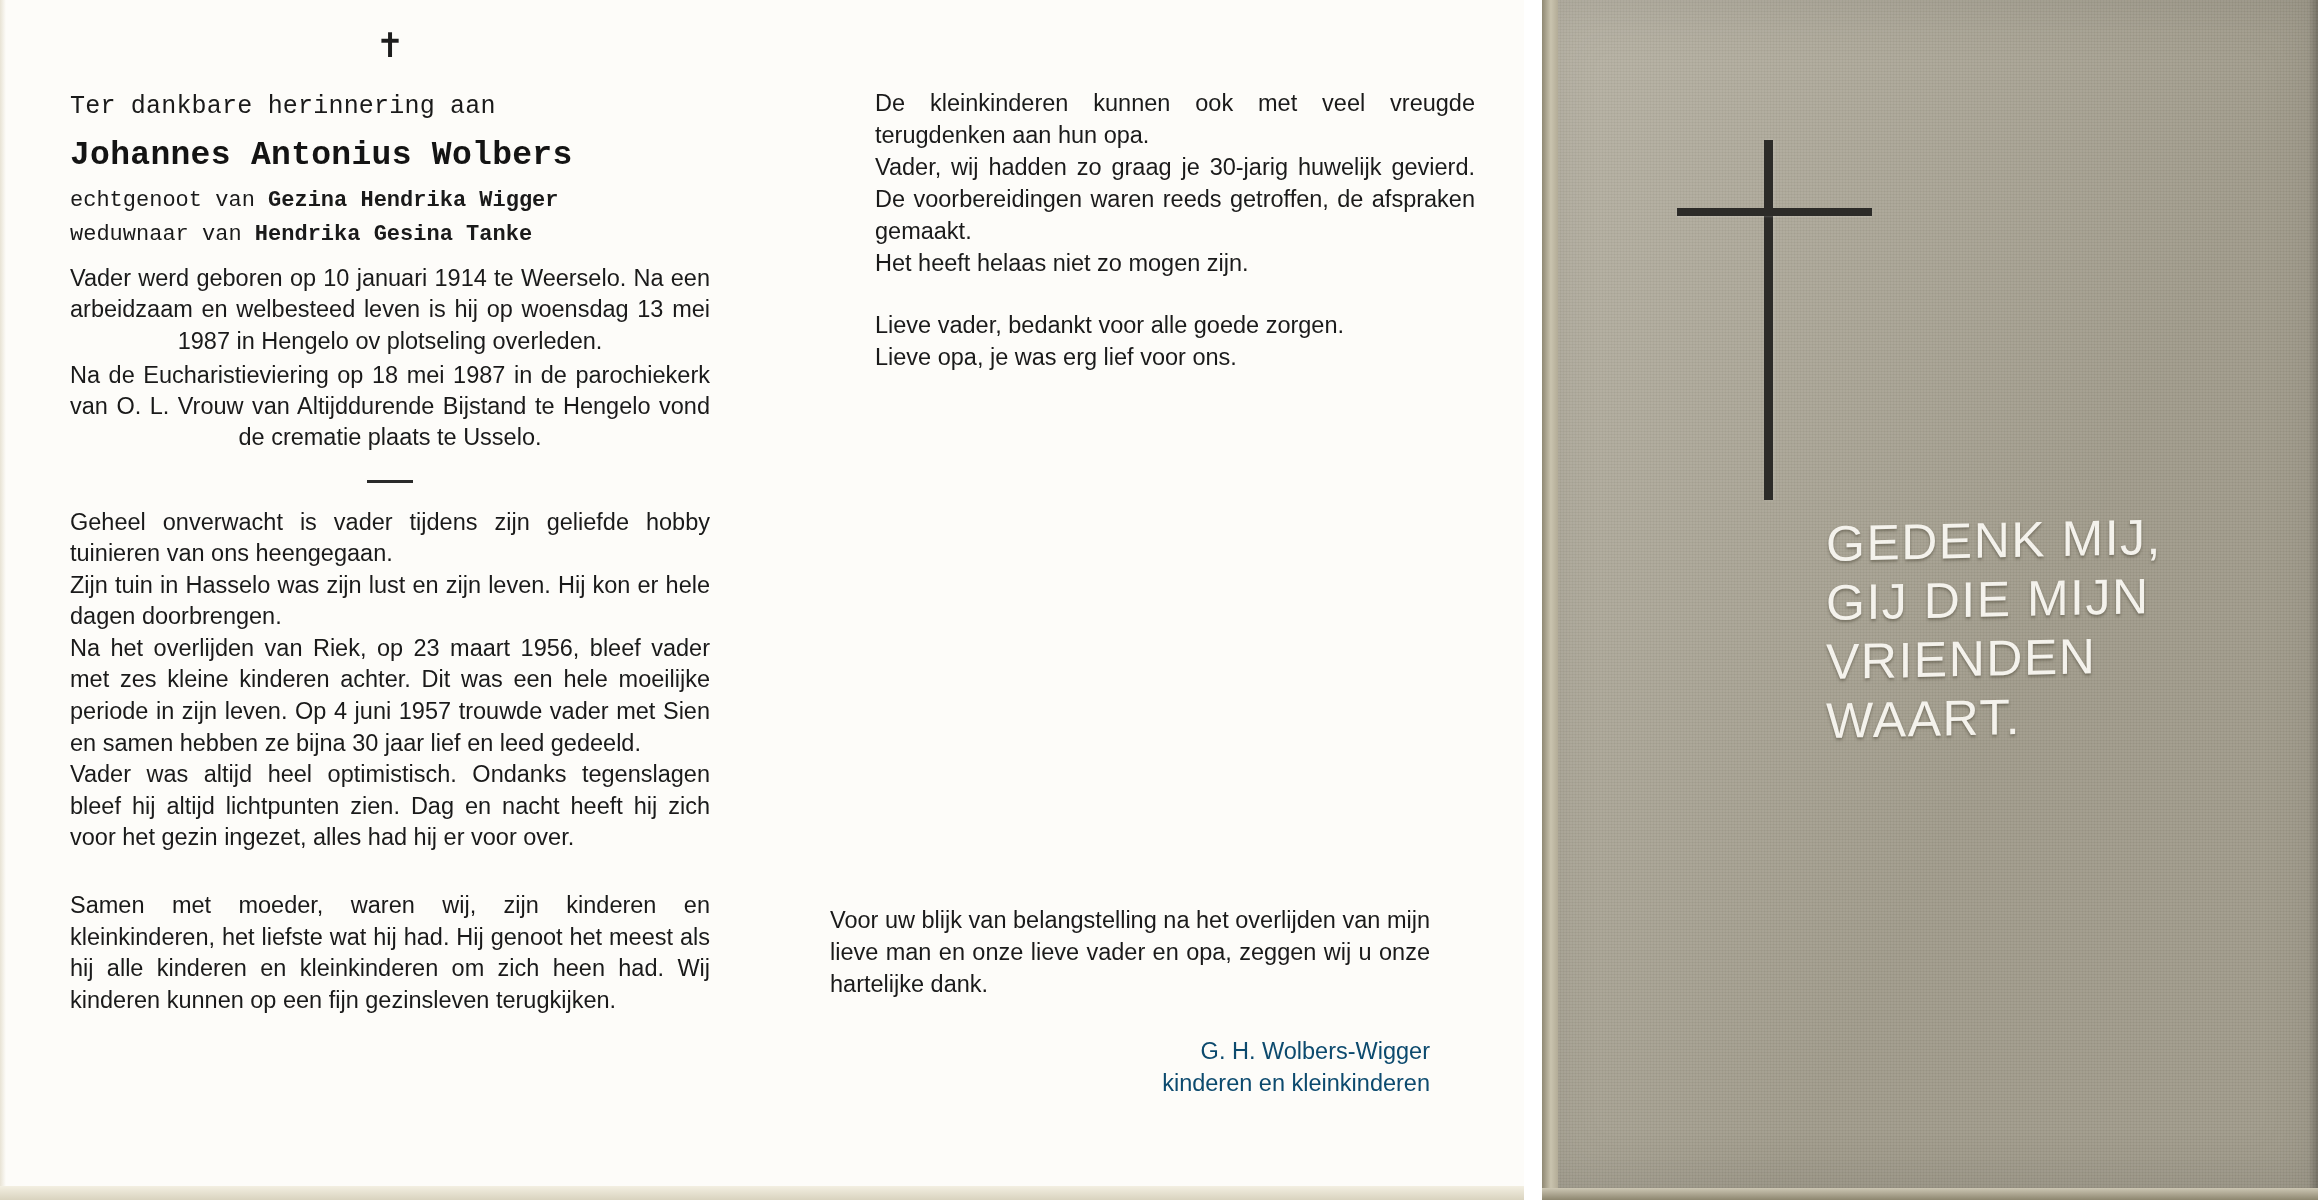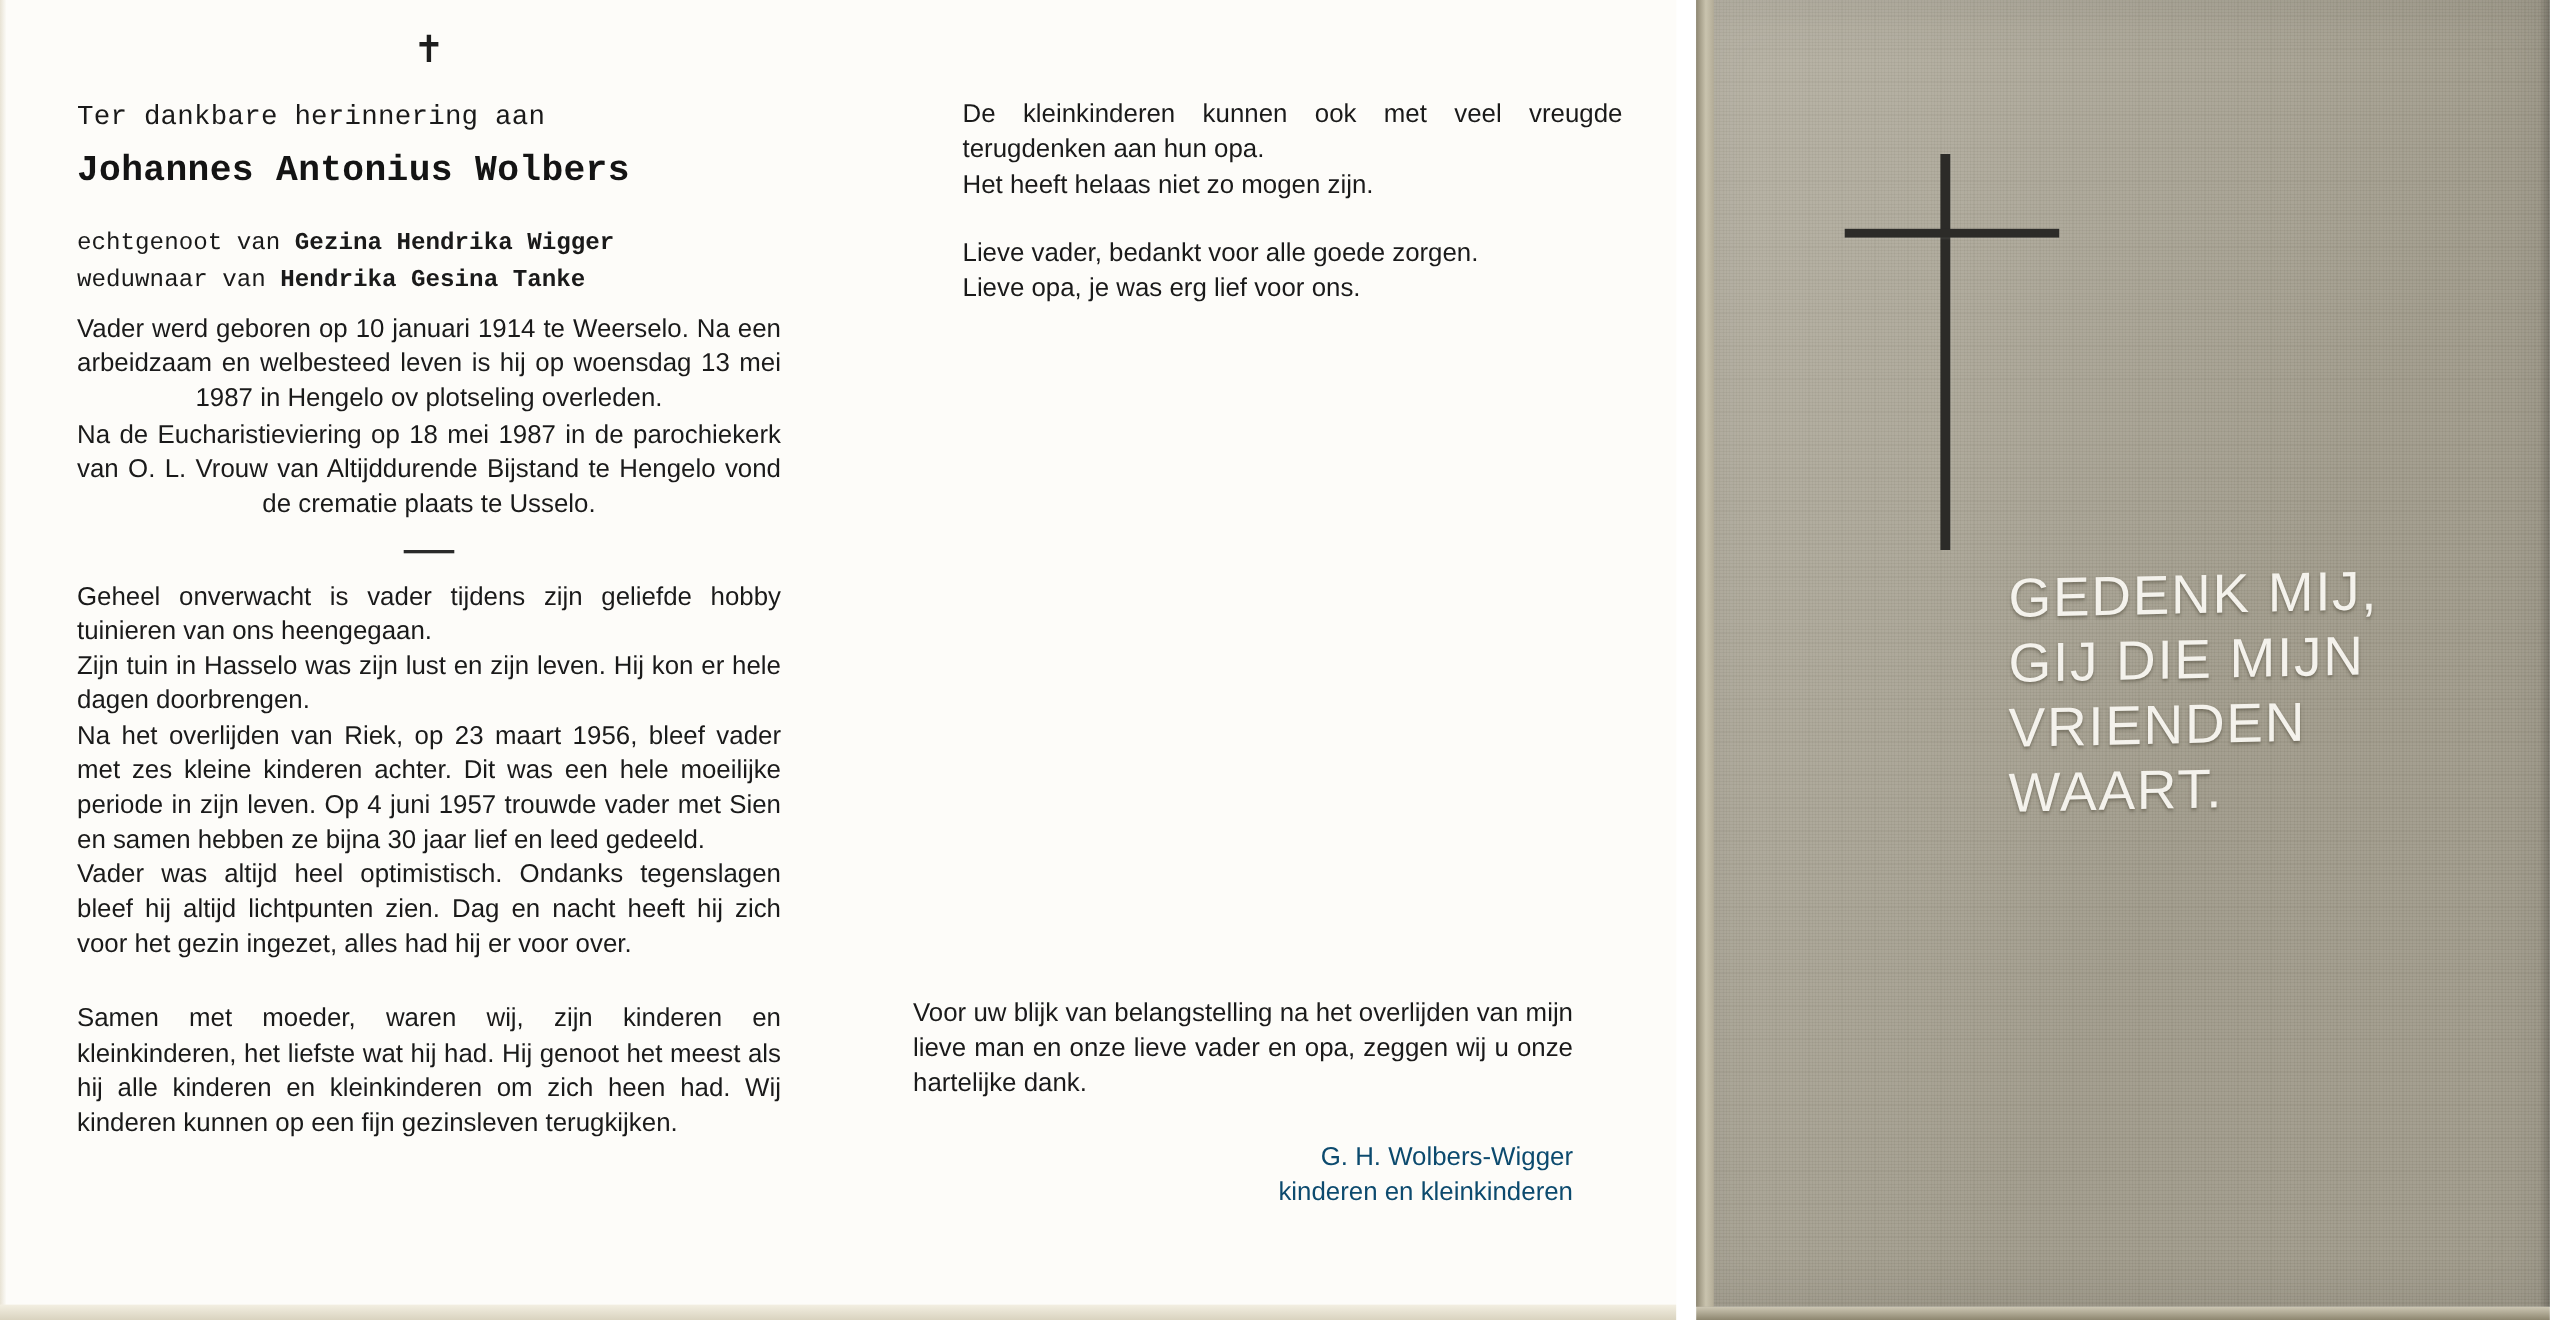--- a/index.html
+++ b/index.html
@@ -71,21 +71,21 @@
     font-size: 25px;
     color: #1a1a1a;
     letter-spacing: .2px;
     margin-bottom: 16px;
   }
   .name {
     font-size: 33px;
     font-weight: bold;
     color: #141414;
     letter-spacing: .3px;
-    margin-bottom: 34px;
+    margin-bottom: 14px;
   }
   .rel {
     font-size: 22px;
     color: #1a1a1a;
     margin-bottom: 9px;
   }
   .rel b { font-weight: bold; }
   .para {
     font-size: 23.5px;
     line-height: 1.33;
@@ -228,20 +228,21 @@
         <p class="para-left">Geheel onverwacht is vader tijdens zijn geliefde hobby tuinieren van ons heengegaan.</p>
         <p class="para-left">Zijn tuin in Hasselo was zijn lust en zijn leven. Hij kon er hele dagen doorbrengen.</p>
         <p class="para-left">Na het overlijden van Riek, op 23 maart 1956, bleef vader met zes kleine kinderen achter. Dit was een hele moeilijke periode in zijn leven. Op 4 juni 1957 trouwde vader met Sien en samen hebben ze bijna 30 jaar lief en leed gedeeld.</p>
         <p class="para-left">Vader was altijd heel optimistisch. Ondanks tegenslagen bleef hij altijd lichtpunten zien. Dag en nacht heeft hij zich voor het gezin ingezet, alles had hij er voor over.</p>
         <p class="para-left last">Samen met moeder, waren wij, zijn kinderen en kleinkinderen, het liefste wat hij had. Hij genoot het meest als hij alle kinderen en kleinkinderen om zich heen had. Wij kinderen kunnen op een fijn gezinsleven terugkijken.</p>
       </div>
     </div>
 
     <div class="col col-2">
       <p class="col2-para">De kleinkinderen kunnen ook met veel vreugde terugdenken aan hun opa.</p>
+      <p class="col2-para">Vader, wij hadden zo graag je 30-jarig huwelijk gevierd. De voorbereidingen waren reeds getroffen, de afspraken gemaakt.</p>
       <p class="col2-para">Het heeft helaas niet zo mogen zijn.</p>
       <div class="col2-gap"></div>
       <p class="col2-para">Lieve vader, bedankt voor alle goede zorgen.</p>
       <p class="col2-para">Lieve opa, je was erg lief voor ons.</p>
     </div>
 
     <div class="thanks-block">
       <p class="col2-para">Voor uw blijk van belangstelling na het overlijden van mijn lieve man en onze lieve vader en opa, zeggen wij u onze hartelijke dank.</p>
       <div class="sign">
         <div>G. H. Wolbers-Wigger</div>

